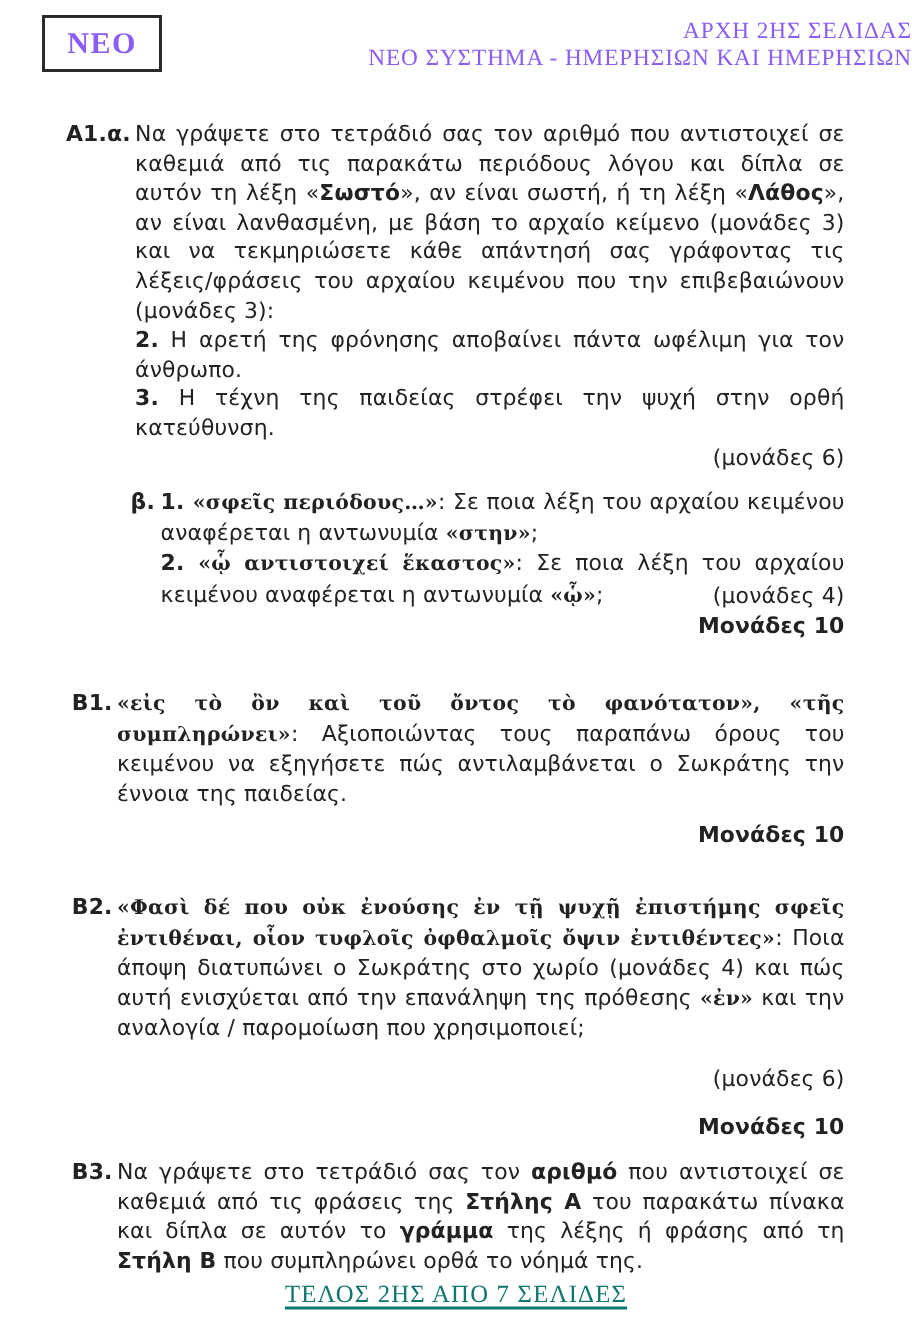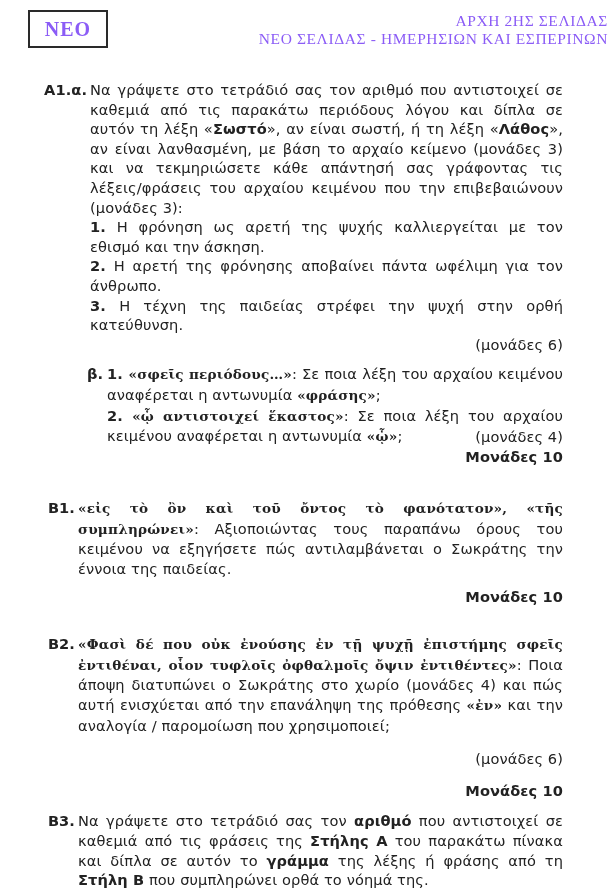--- a/index.html
+++ b/index.html
@@ -93,37 +93,36 @@
 </head>
 <body>
 
 <div class="page">
 
   <div class="hdr">
     <div class="neo-box">
       <span>ΝΕΟ</span>
     </div>
     <div>ΑΡΧΗ 2ΗΣ ΣΕΛΙΔΑΣ</div>
-    <div>ΝΕΟ ΣΕΛΙΔΑΣ - ΗΜΕΡΗΣΙΩΝ ΚΑΙ ΕΣΠΕΡΙΝΩΝ</div>
+    <div>ΝΕΟ ΣΥΣΤΗΜΑ - ΗΜΕΡΗΣΙΩΝ ΚΑΙ ΗΜΕΡΗΣΙΩΝ</div>
   </div>
 
   <div class="content">
 
     <div class="qsec">
       <span class="qlabel">Α1.α.</span>
       <div class="qbody">
         <p class="jpara"><span class="run-n">Να γράψετε στο τετράδιό σας τον αριθμό που αντιστοιχεί σε καθεμιά από τις παρακάτω περιόδους λόγου και δίπλα σε αυτόν τη λέξη «</span><span class="run-b">Σωστό</span><span class="run-n">», αν είναι σωστή, ή τη λέξη «</span><span class="run-b">Λάθος</span><span class="run-n">», αν είναι λανθασμένη, με βάση το αρχαίο κείμενο (μονάδες 3) και να τεκμηριώσετε κάθε απάντησή σας γράφοντας τις λέξεις/φράσεις του αρχαίου κειμένου που την επιβεβαιώνουν (μονάδες 3):</span></p>
-        <p class="jpara"><span class="run-b">1.</span><span class="run-n"> Η φρόνηση ως αρετή της ψυχής καλλιεργείται με τον εθισμό και την άσκηση.</span></p>
         <p class="jpara"><span class="run-b">2.</span><span class="run-n"> Η αρετή της φρόνησης αποβαίνει πάντα ωφέλιμη για τον άνθρωπο.</span></p>
         <p class="jpara"><span class="run-b">3.</span><span class="run-n"> Η τέχνη της παιδείας στρέφει την ψυχή στην ορθή κατεύθυνση.</span></p>
         <p class="marks">(μονάδες 6)</p>
 
         <div class="beta">
           <span class="beta-label">β.</span>
-          <p class="beta-item"><span class="run-b">1. </span><span class="run-q">«σφεῖς περιόδους…»</span><span class="run-n">: Σε ποια λέξη του αρχαίου κειμένου αναφέρεται η αντωνυμία </span><span class="run-q">«φράσης»</span><span class="run-n">;</span></p>
+          <p class="beta-item"><span class="run-b">1. </span><span class="run-q">«σφεῖς περιόδους…»</span><span class="run-n">: Σε ποια λέξη του αρχαίου κειμένου αναφέρεται η αντωνυμία </span><span class="run-q">«στην»</span><span class="run-n">;</span></p>
           <p class="beta-item"><span><span class="run-b">2. </span><span class="run-q">«ᾧ αντιστοιχεί ἕκαστος»</span><span class="run-n">: Σε ποια λέξη του αρχαίου κειμένου αναφέρεται η αντωνυμία </span><span class="run-q">«ᾧ»</span><span class="run-n">;</span></span><span class="inline-marks">(μονάδες 4)</span></p>
         </div>
         <p class="total">Μονάδες 10</p>
       </div>
     </div>
 
     <div class="qsec sp-b1">
       <span class="qlabel">Β1.</span>
       <div class="qbody">
         <p class="jpara"><span class="run-q">«εἰς τὸ ὂν καὶ τοῦ ὄντος τὸ φανότατον», «τῆς συμπληρώνει»</span><span class="run-n">: Αξιοποιώντας τους παραπάνω όρους του κειμένου να εξηγήσετε πώς αντιλαμβάνεται ο Σωκράτης την έννοια της παιδείας.</span></p>

